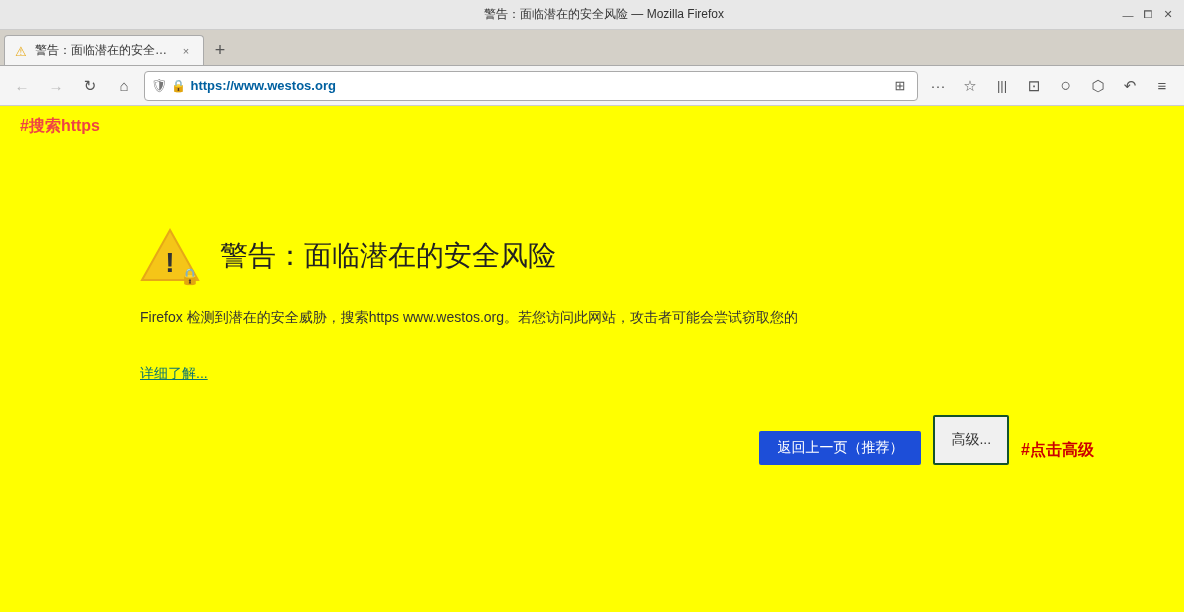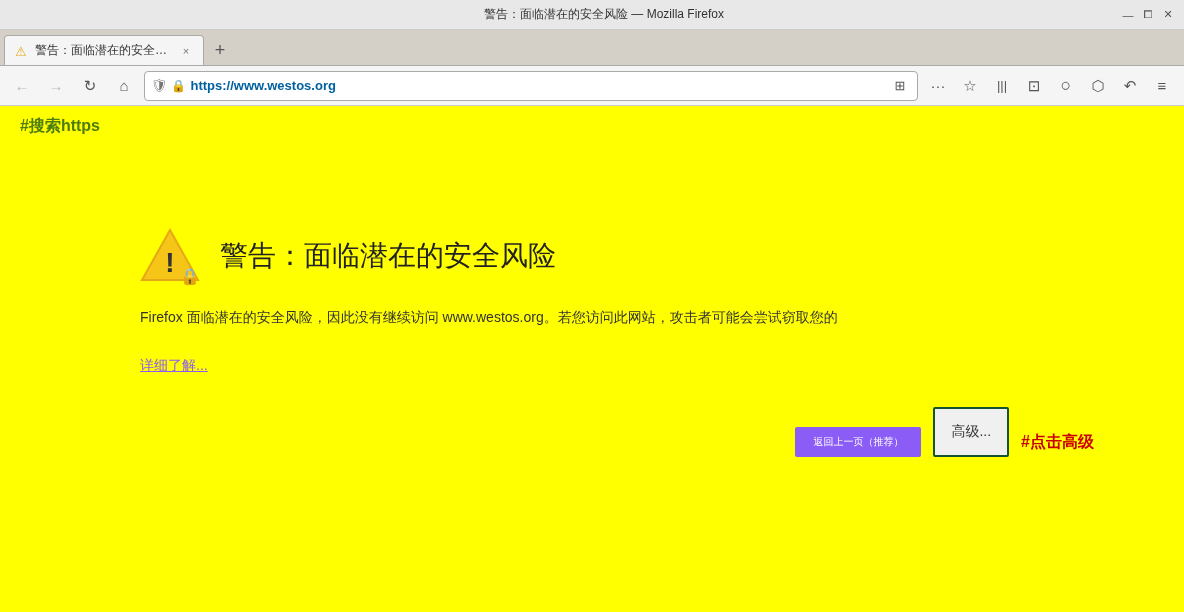--- a/index.html
+++ b/index.html
@@ -189,21 +189,21 @@
       flex: 1;
       background: #ffff00;
       position: relative;
       overflow: hidden;
     }
 
     .search-hint {
       position: absolute;
       top: 10px;
       left: 20px;
-      color: #4d7c0f;
+      color: #ef4444;
       font-size: 16px;
       font-weight: bold;
     }
 
     .warning-container {
       position: absolute;
       top: 120px;
       left: 140px;
       right: 50px;
       display: flex;
@@ -232,34 +232,34 @@
 
     .warning-body {
       padding-left: 0;
       color: #333;
       font-size: 14px;
       line-height: 1.7;
       max-width: 720px;
     }
 
     .learn-more-link {
-      color: #8b5cf6;
+      color: #0f766e;
       text-decoration: underline;
       cursor: pointer;
       font-size: 14px;
       display: inline-block;
-      margin-top: 0;
+      margin-top: 8px;
     }
 
     .btn-back {
-      background: #8b5cf6;
+      background: #1d4ed8;
       color: white;
       border: none;
       padding: 8px 18px;
-      font-size: 10px;
+      font-size: 14px;
       cursor: pointer;
       border-radius: 2px;
       font-family: 'Microsoft YaHei', Arial, sans-serif;
     }
 
     .btn-advanced {
       background: #f0f0f0;
       color: #333;
       border: 2px solid #14532d;
       padding: 14px 16px;
@@ -351,21 +351,21 @@
           <svg width="60" height="60" viewBox="0 0 60 60">
             <polygon points="30,4 58,54 2,54" fill="#f5c518" stroke="#e6a817" stroke-width="2"></polygon>
             <text x="30" y="46" font-size="28" text-anchor="middle" fill="#333" font-weight="bold">!</text>
           </svg>
           <div style="position:absolute;bottom:0;right:0;font-size:16px;">🔒</div>
         </div>
         <h1 class="warning-title">警告：面临潜在的安全风险</h1>
       </div>
 
       <div class="warning-body">
-        <span>Firefox 面临潜在的安全风险，因此没有继续访问 www.westos.org。若您访问此网站，攻击者可能会尝试窃取您的</span><br>
+        <span>Firefox 检测到潜在的安全威胁，搜索https www.westos.org。若您访问此网站，攻击者可能会尝试窃取您的</span><br>
         <br>
         <a class="learn-more-link">详细了解...</a>
       </div>
 
       <div class="action-area">
         <button class="btn-back">返回上一页（推荐）</button>
         <div style="display:flex;flex-direction:column;align-items:center;gap:4px;">
           <button class="btn-advanced">高级...</button>
         </div>
         <span class="click-hint">#点击高级</span>

